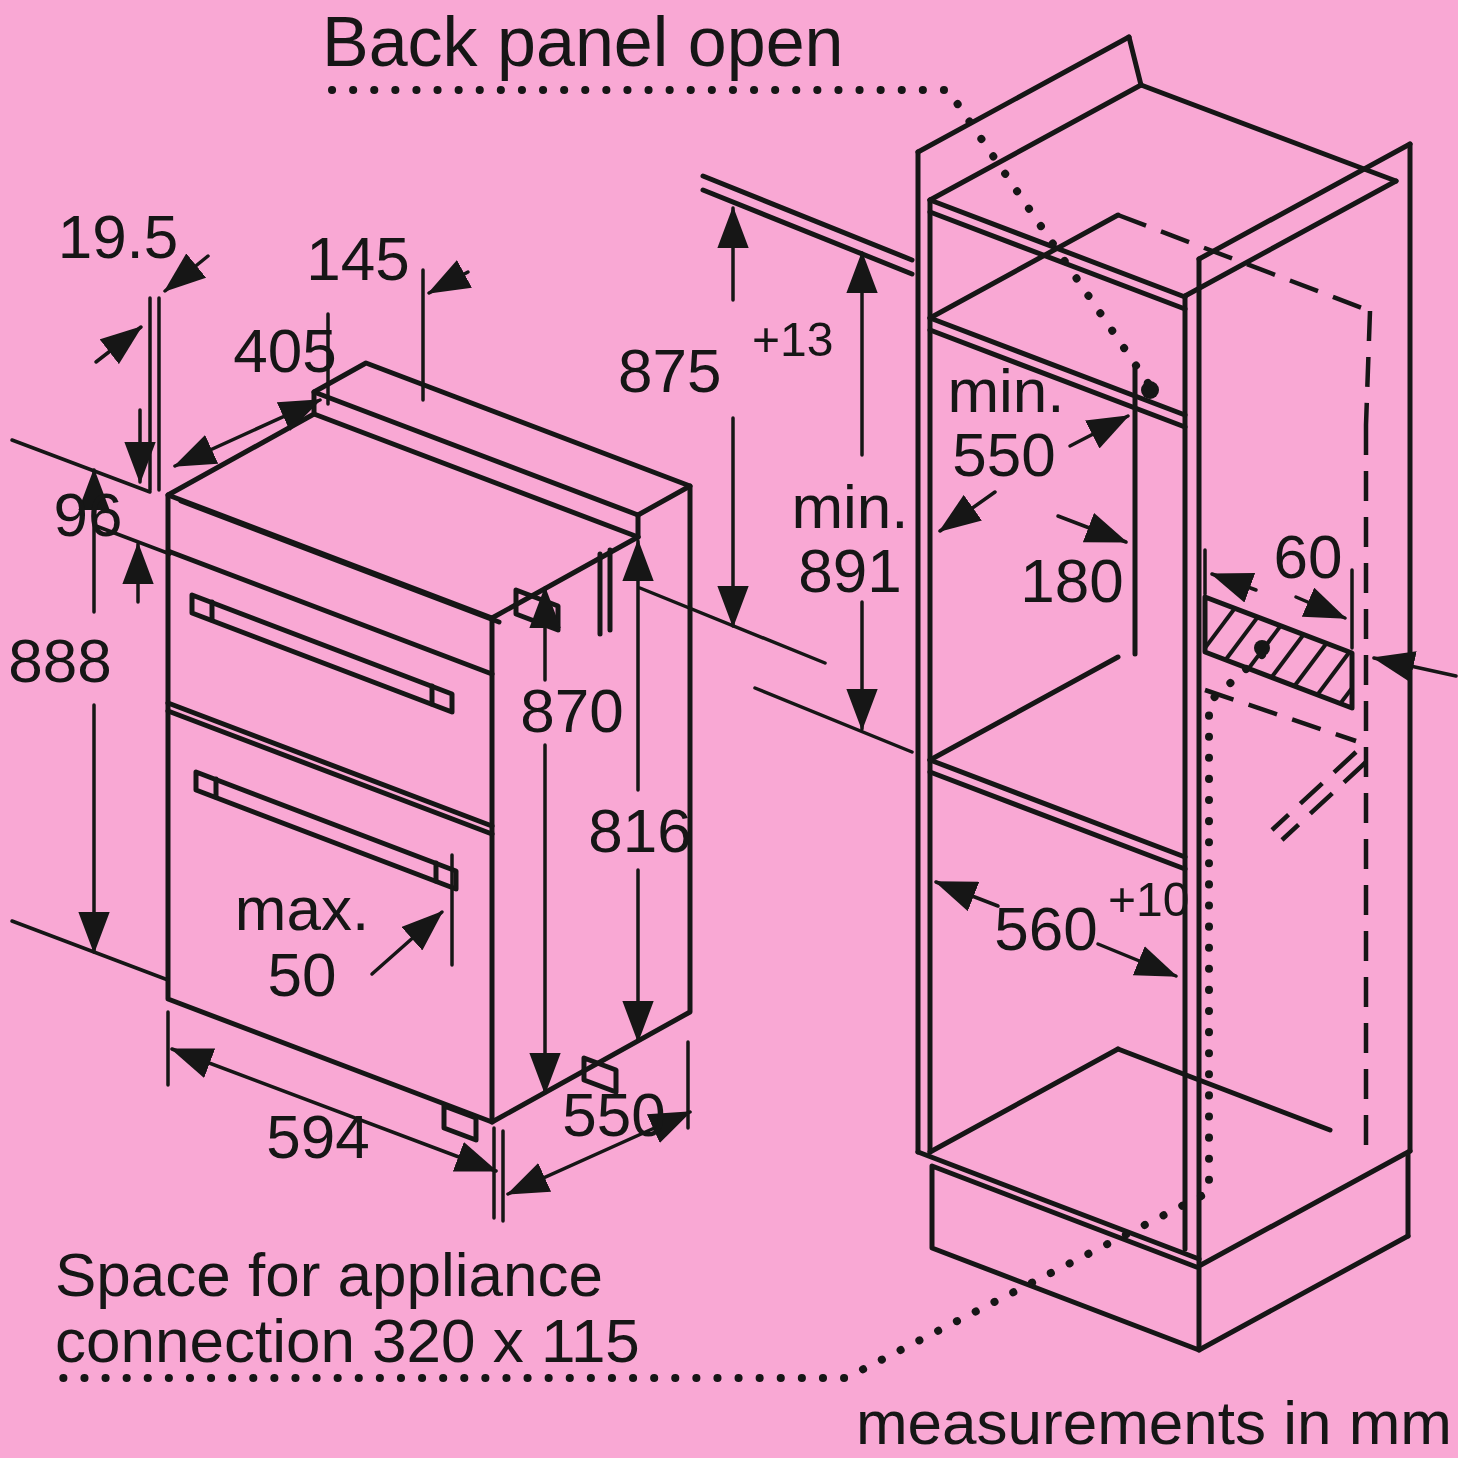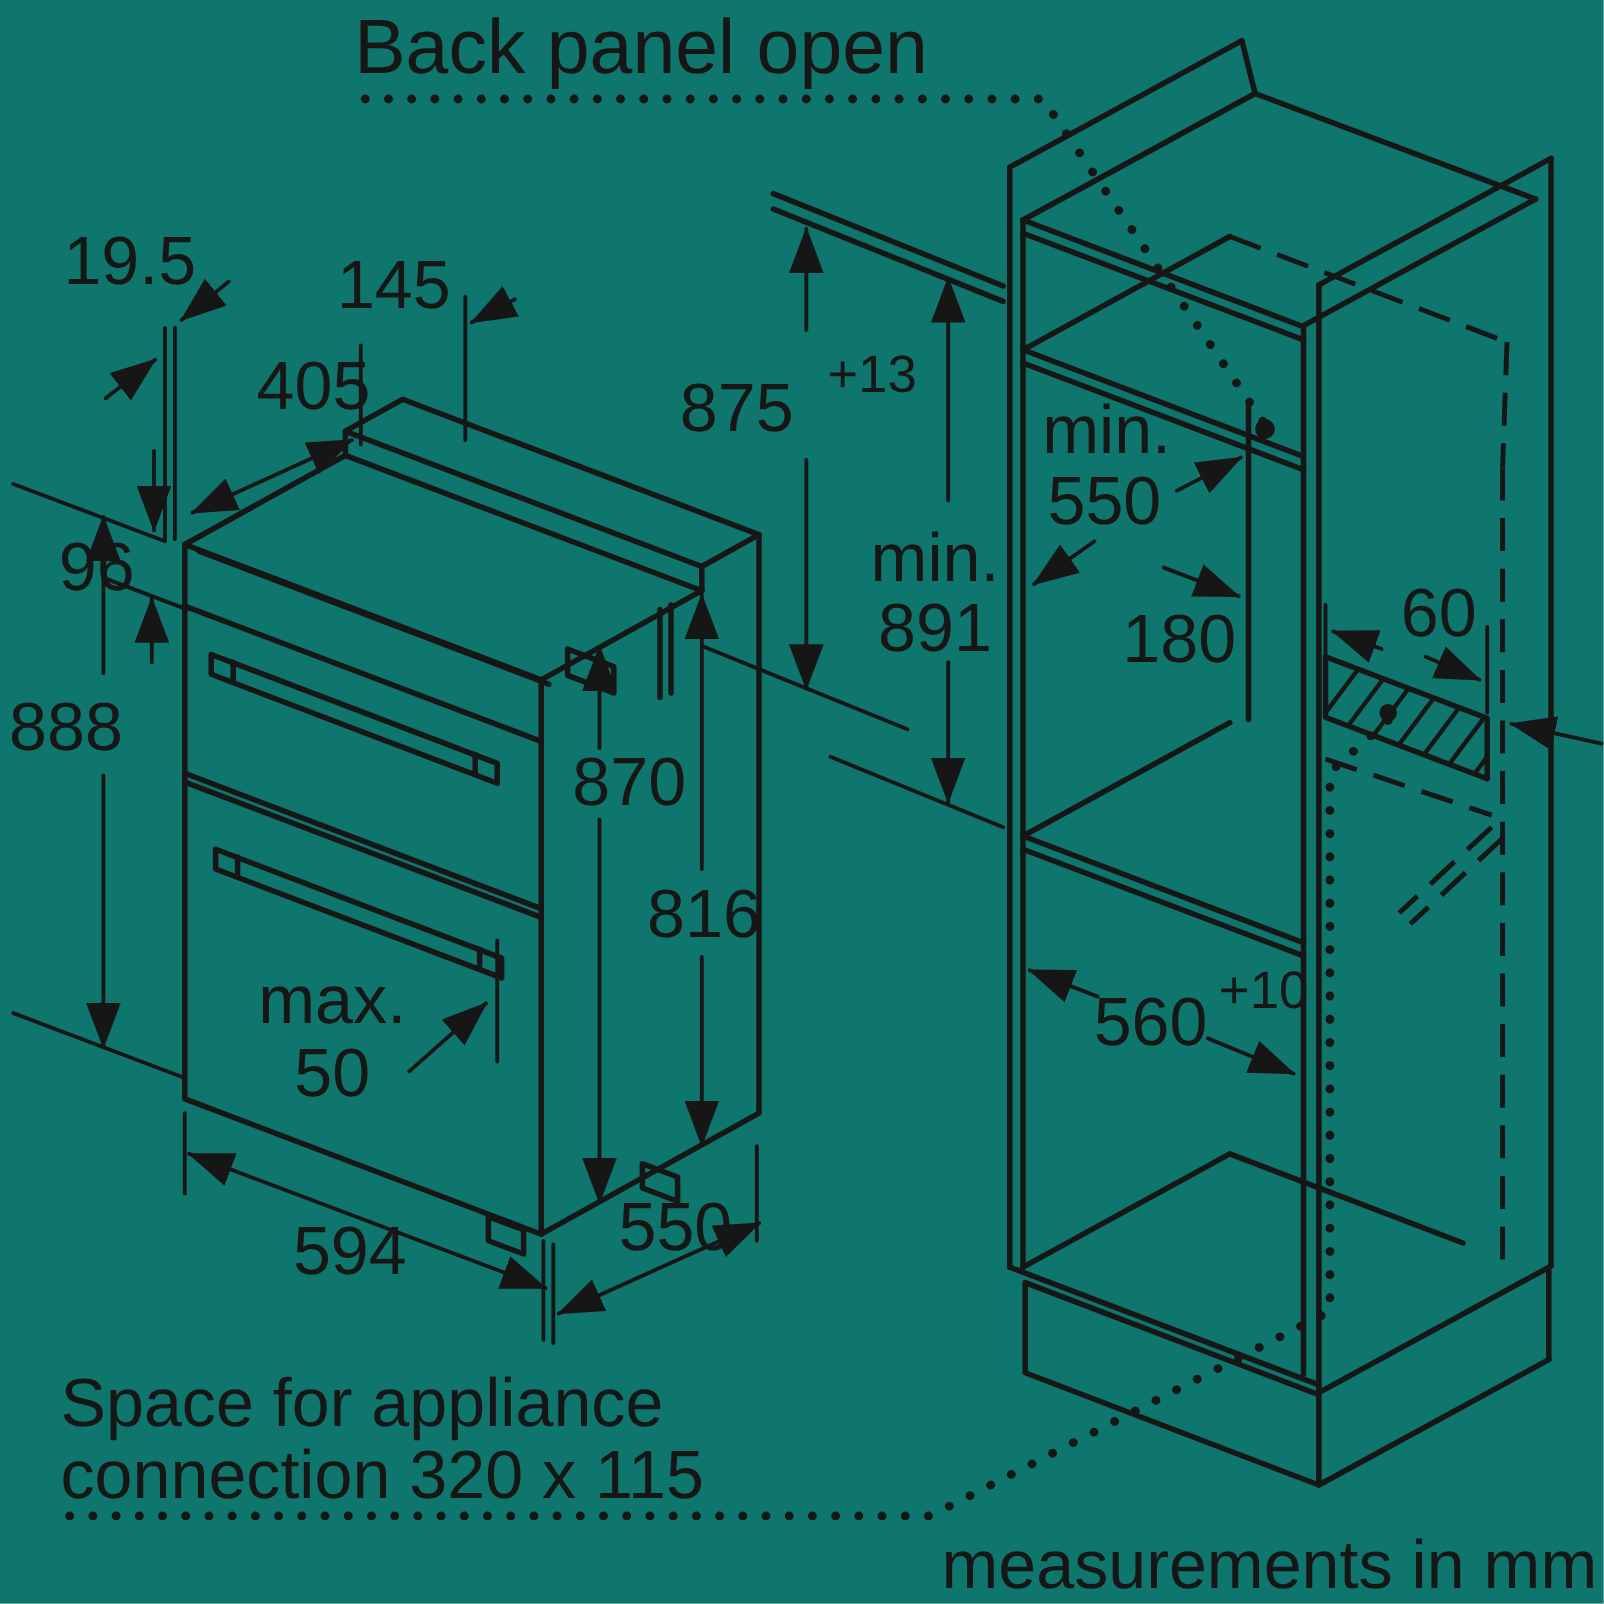--- a/index.html
+++ b/index.html
@@ -1,16 +1,16 @@
 <!DOCTYPE html>
 <html><head>
 <meta charset="utf-8">
 <style>
   html,body{margin:0;padding:0;background:#ffffff;}
-  .stage{width:1458px;height:1458px;position:relative;background:#0f766e;overflow:hidden;}
+  .stage{width:1458px;height:1458px;position:relative;background:#f9a8d4;overflow:hidden;}
   svg{display:block;}
   text{font-family:"Liberation Sans","DejaVu Sans",sans-serif;fill:#161616;}
   .t62{font-size:62px;}
   .t70{font-size:70px;}
   .t48{font-size:48px;}
   .mid{text-anchor:middle;}
   .end{text-anchor:end;}
   .main{stroke:#161616;stroke-width:5;fill:none;stroke-linejoin:round;stroke-linecap:round;}
   .dim{stroke:#161616;stroke-width:3.5;fill:none;stroke-linecap:round;}
   .dash{stroke:#161616;stroke-width:4.5;fill:none;stroke-dasharray:30 16;stroke-linecap:butt;}

